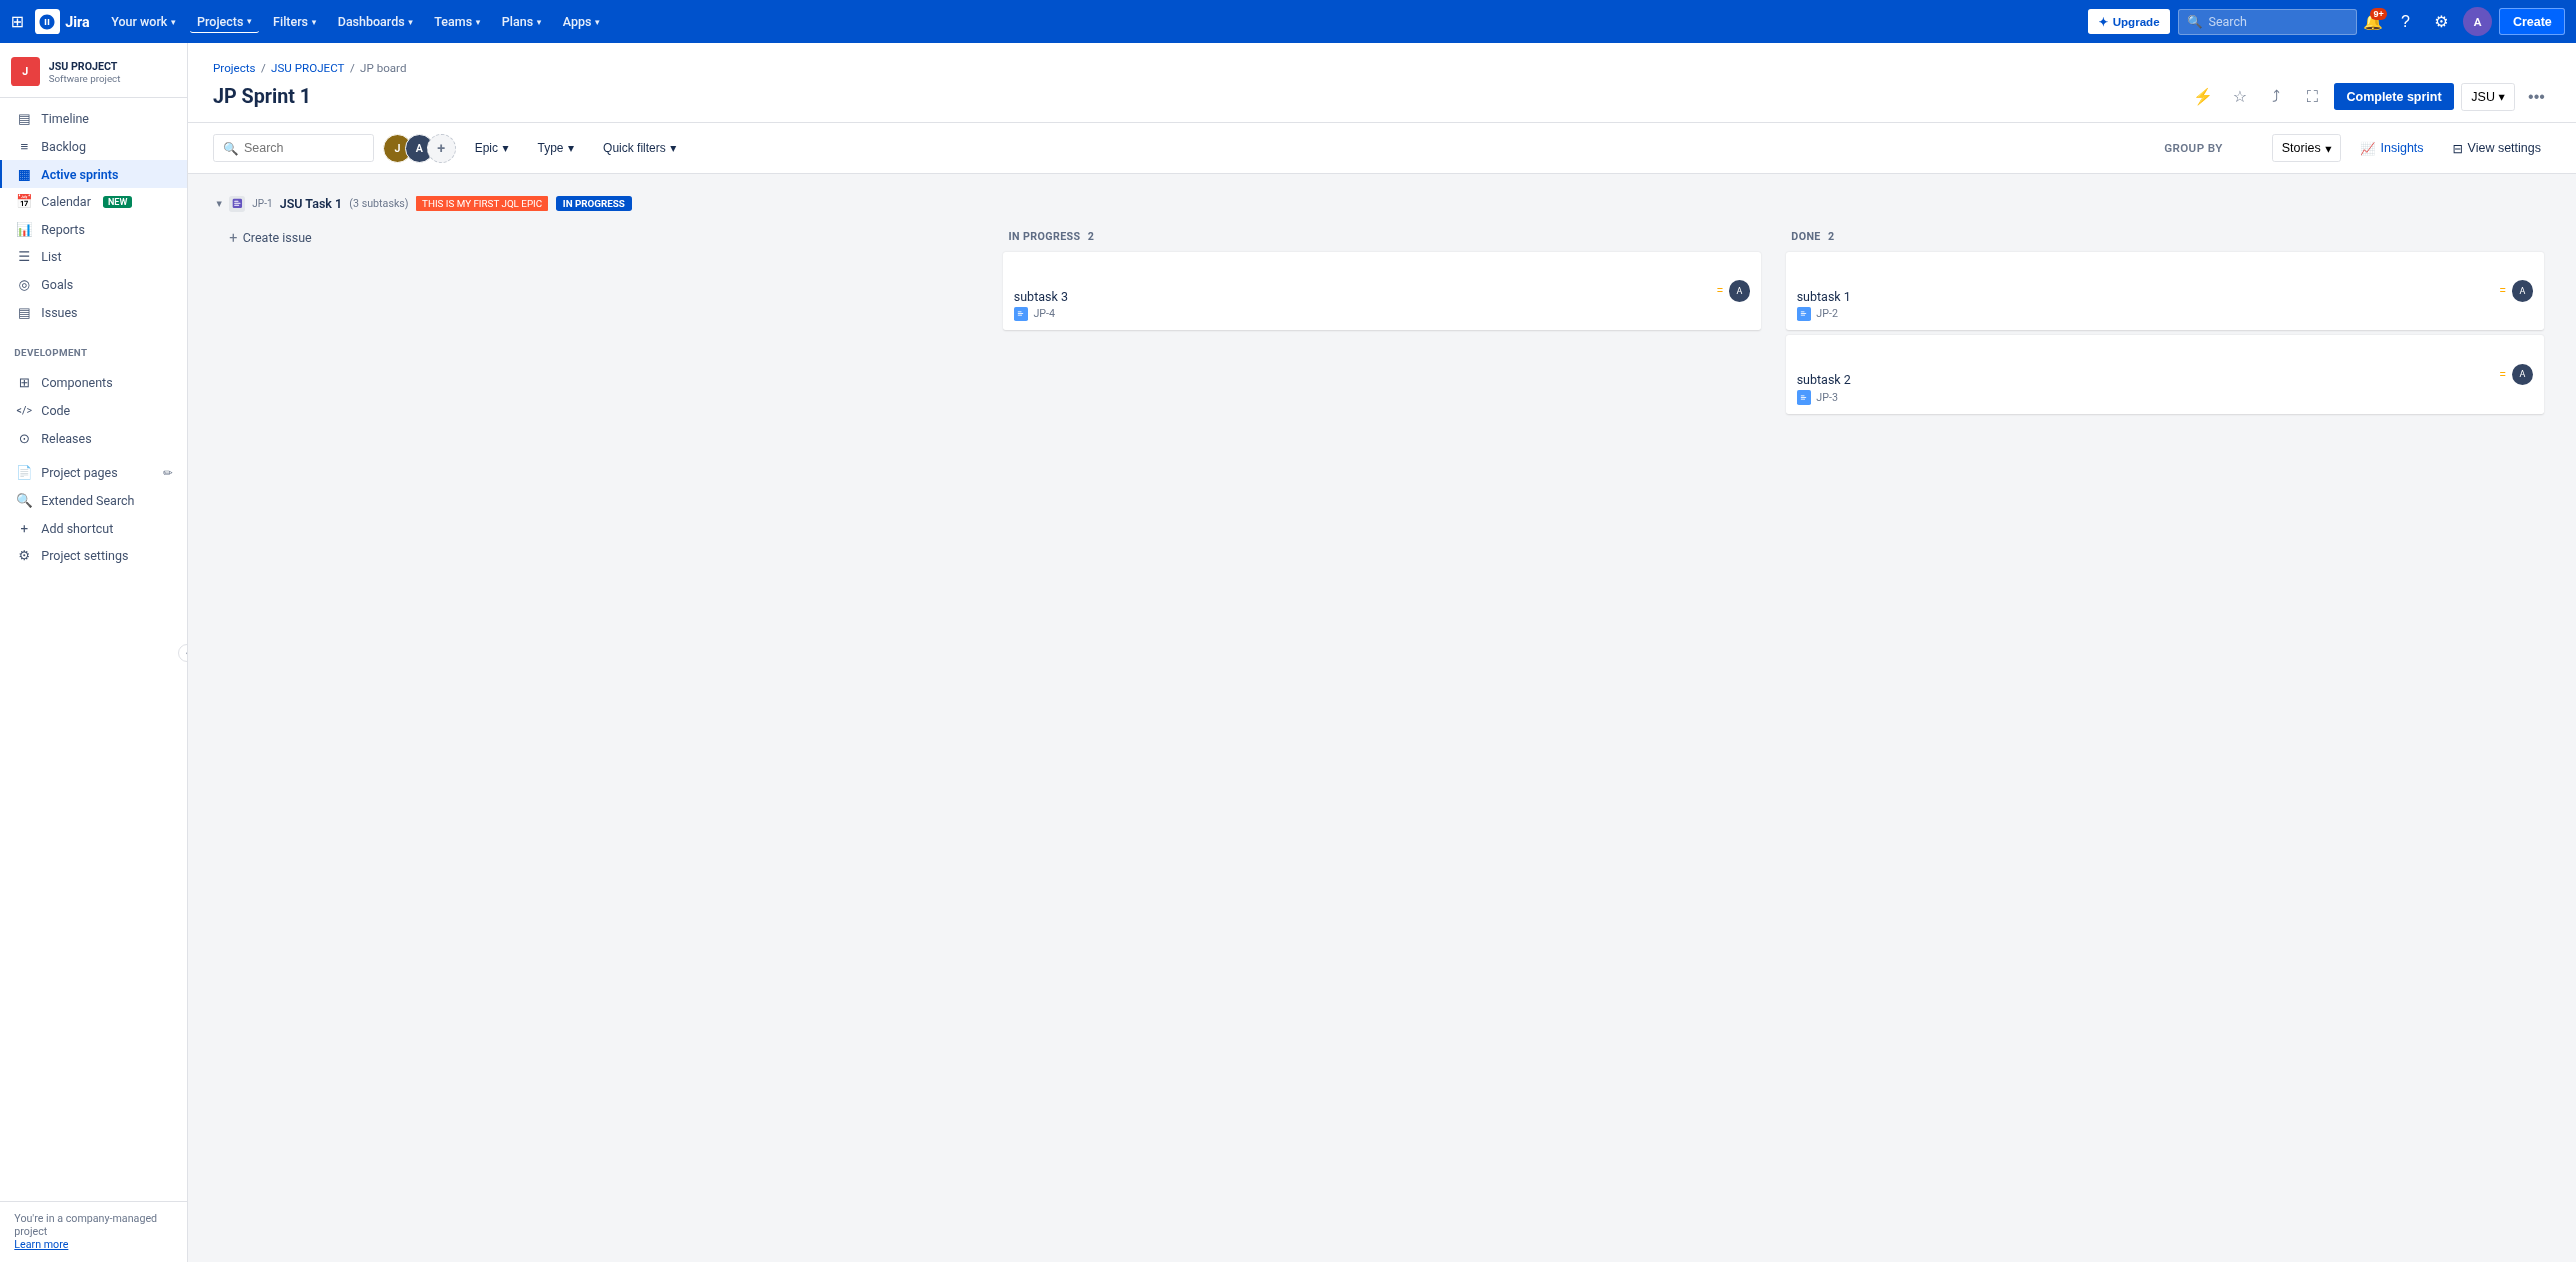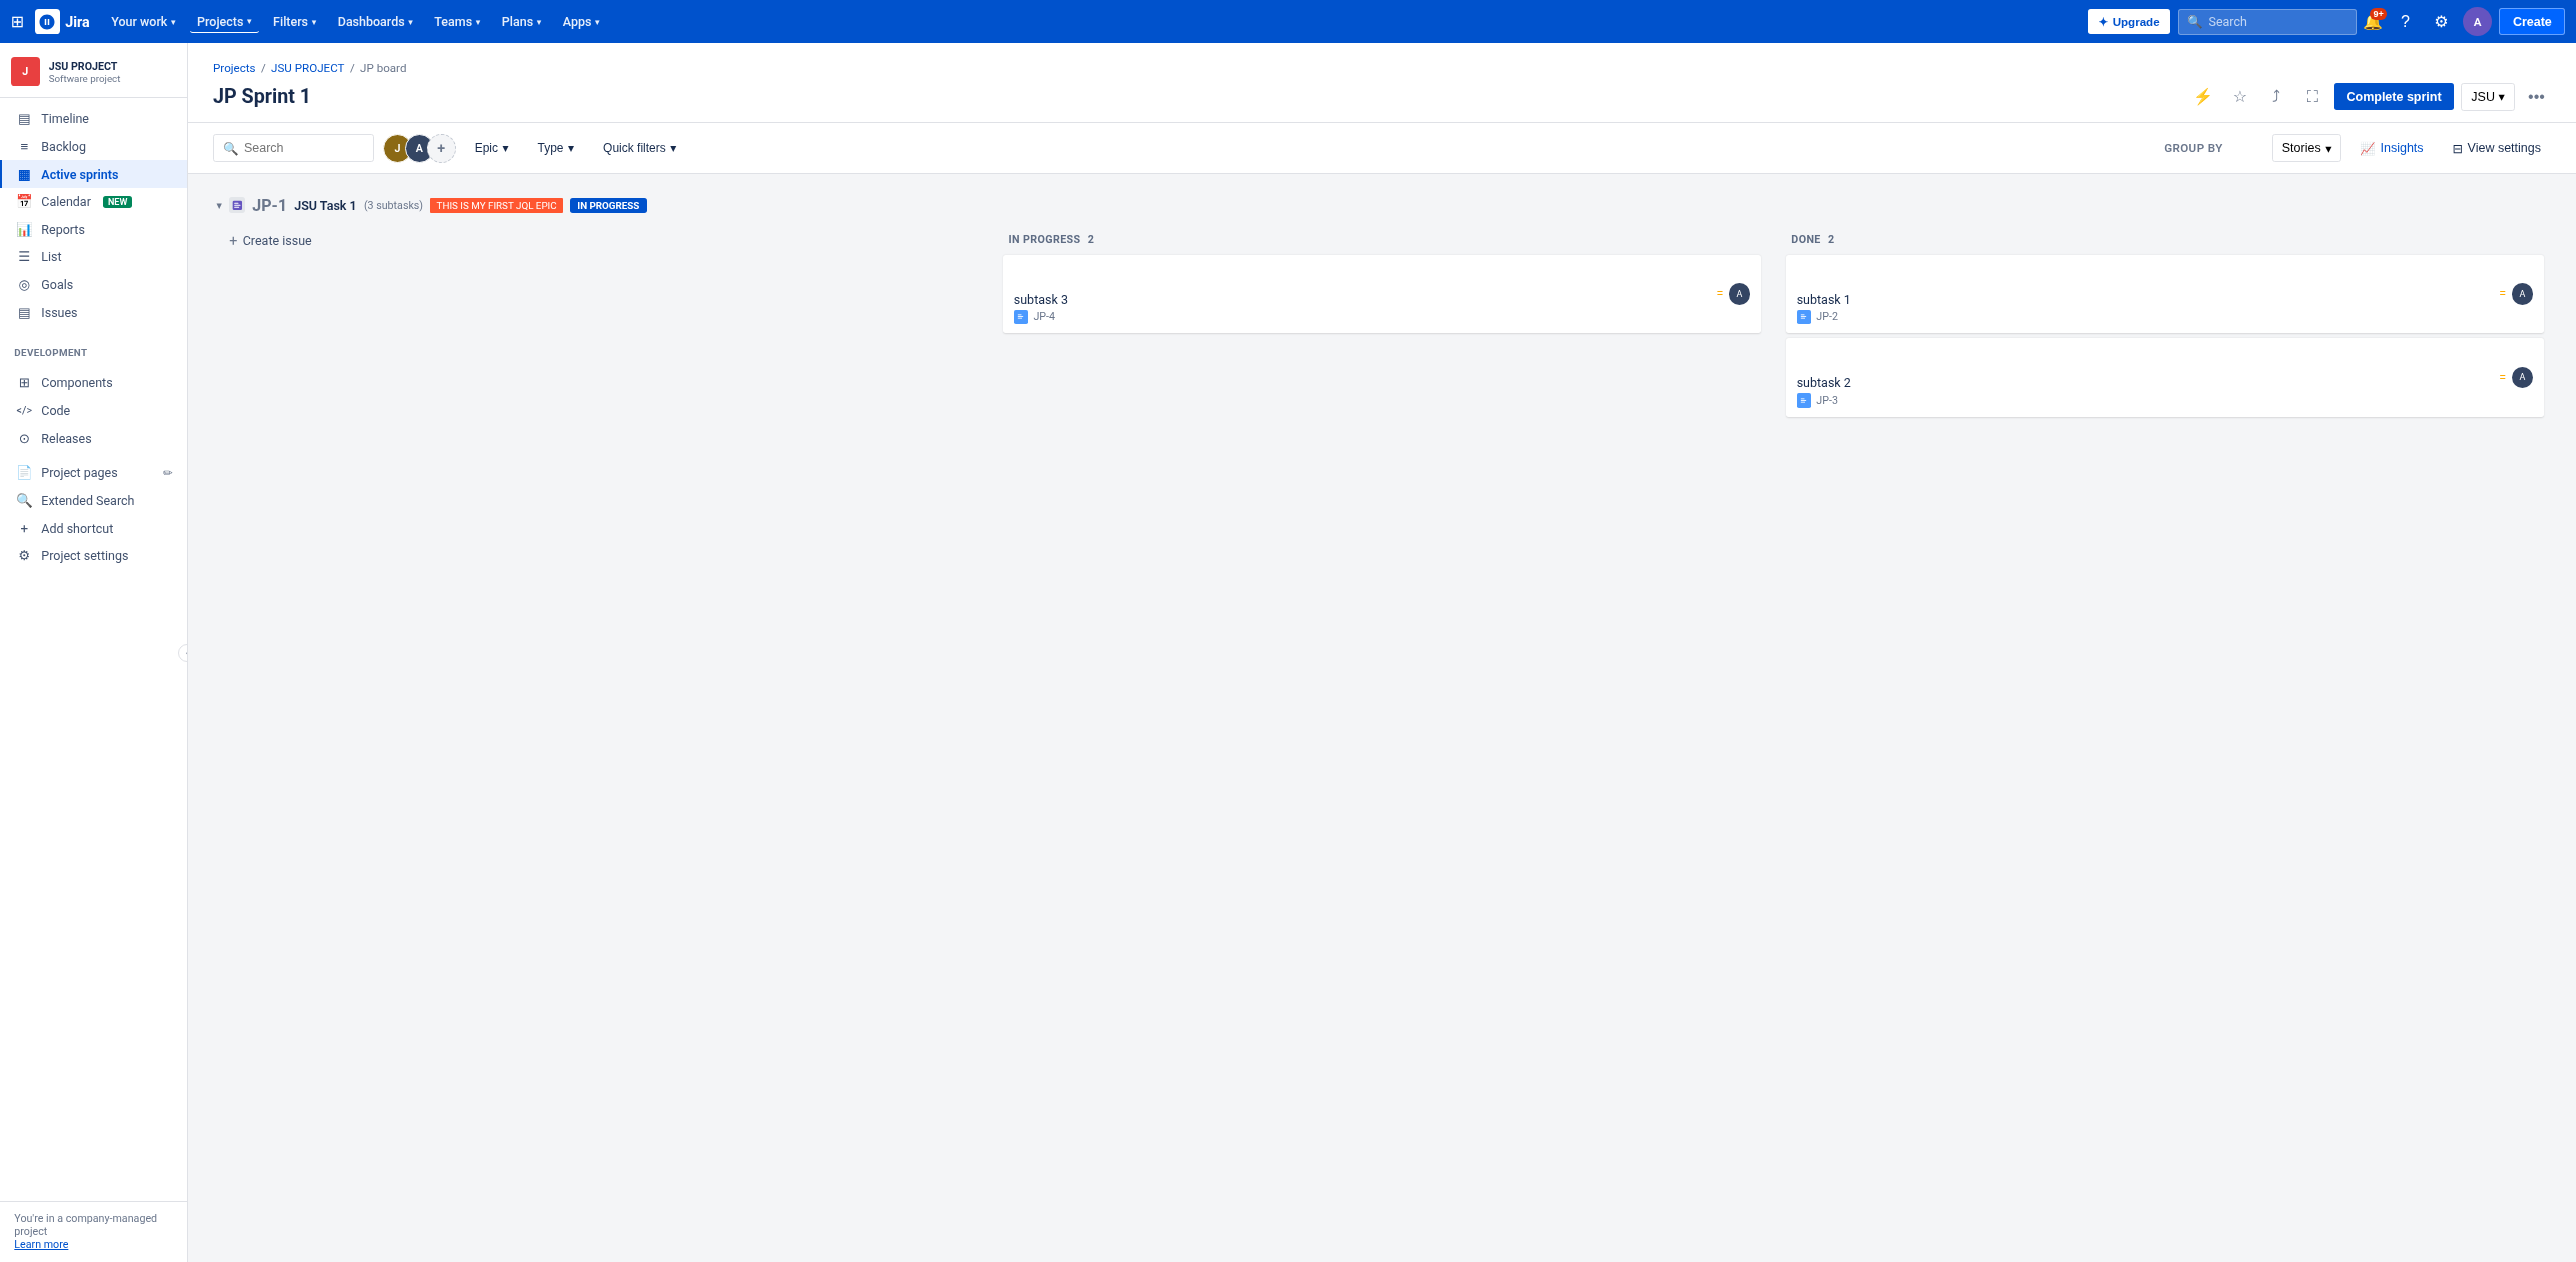--- a/index.html
+++ b/index.html
@@ -193,21 +193,21 @@
     
     .epic-header {
       display: flex;
       align-items: center;
       gap: 7.2px;
       padding: 7.2px 3.6px;
       cursor: pointer;
     }
     .collapse-icon { color: #6b778c; font-size: 10.7px; cursor: pointer; }
     .subtask-icon { width: 16px; height: 16px; background: #e3e6ea; border-radius: 2.7px; display: flex; align-items: center; justify-content: center; font-size: 9px; color: #5e6c84; }
-    .epic-id { color: #6b778c; font-size: 16px; font-weight: 700; }
+    .epic-id { color: #6b778c; font-size: 10px; font-weight: 400; }
     .epic-name { font-size: 12.5px; font-weight: 600; color: #172b4d; }
     .subtask-count { font-size: 10.7px; color: #6b778c; }
     .epic-badge { background: #ff5630; color: white; font-size: 9.8px; font-weight: 400; padding: 1.8px 6.3px; border-radius: 1px; text-transform: uppercase; }
     .status-badge-blue { background: #0052cc; color: white; font-size: 9.8px; font-weight: 700; padding: 1.8px 7.2px; border-radius: 2.7px; text-transform: uppercase; }
 
     
     .card {
       background: white;
       border-radius: 2.7px;
       padding: 9px 10.7px;

